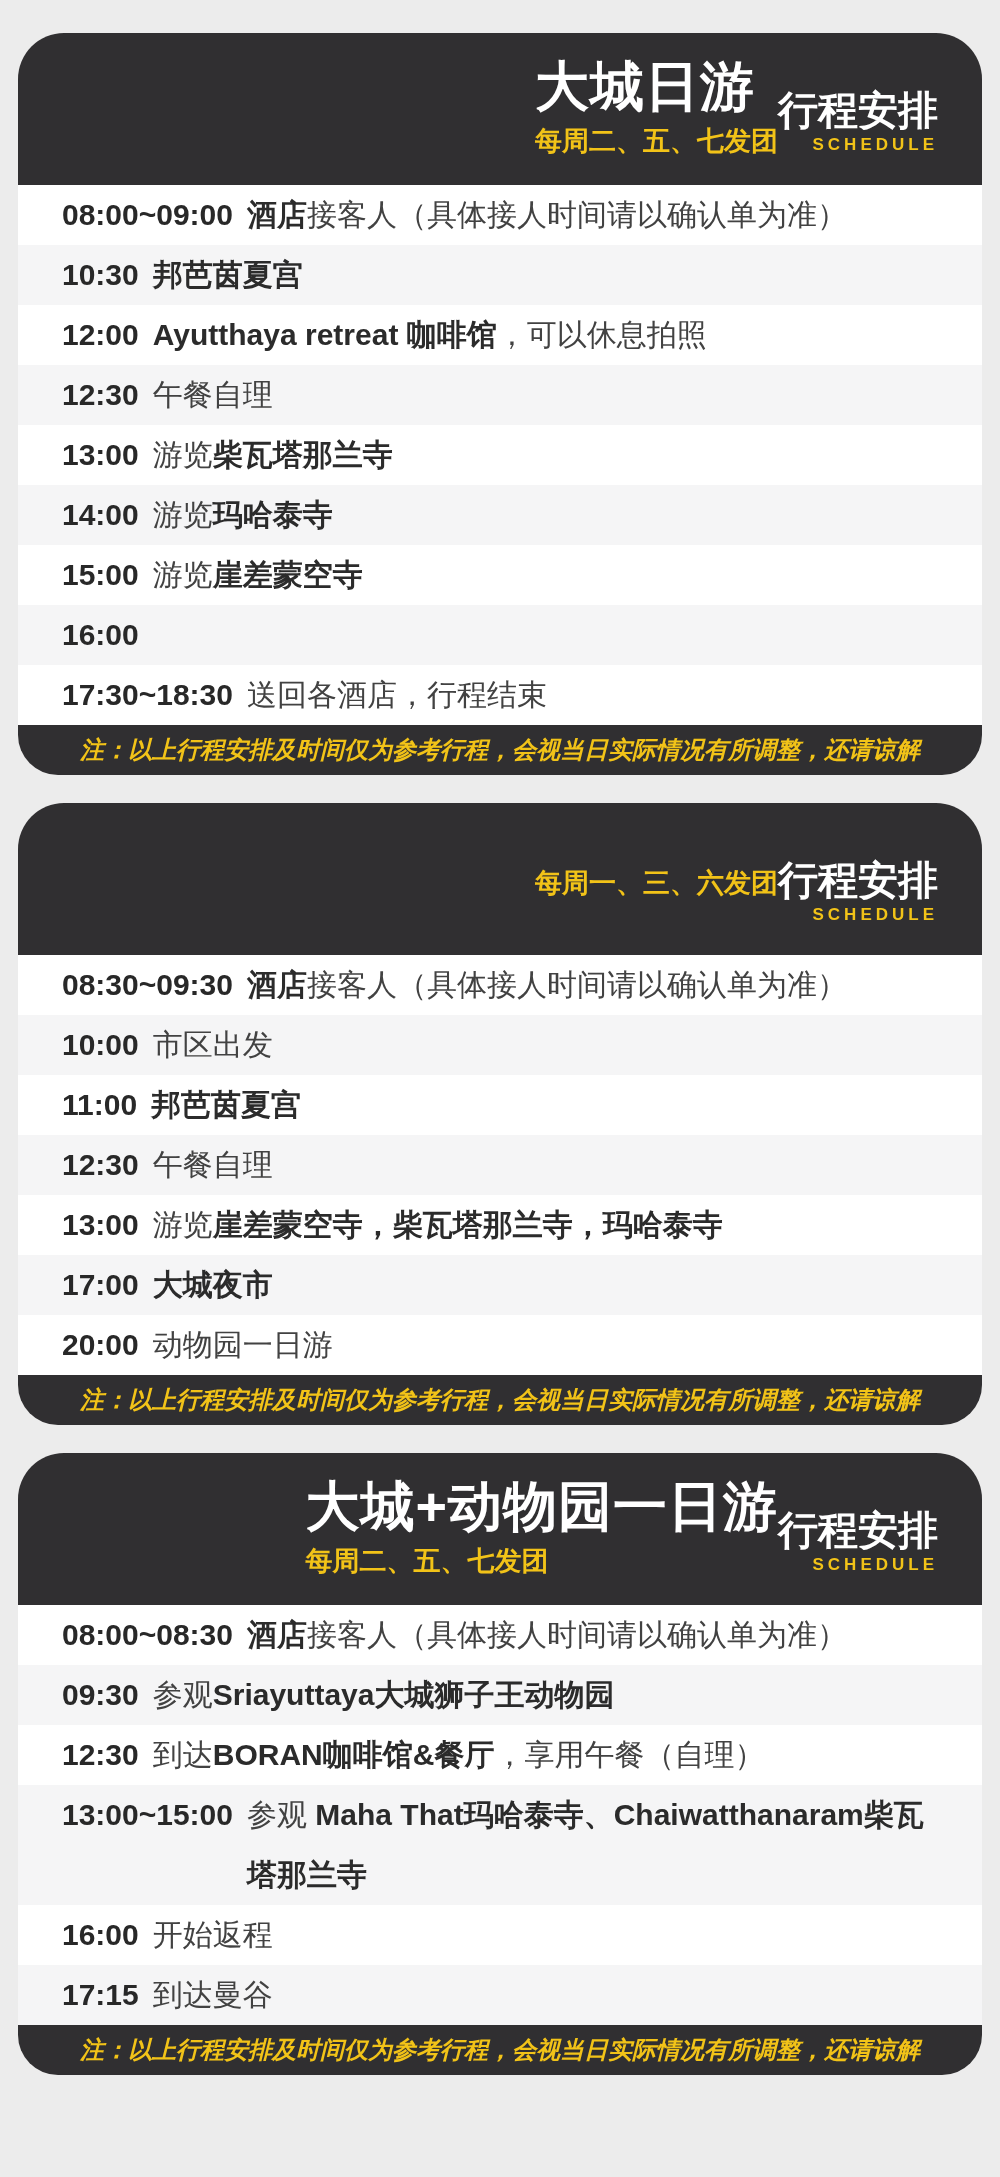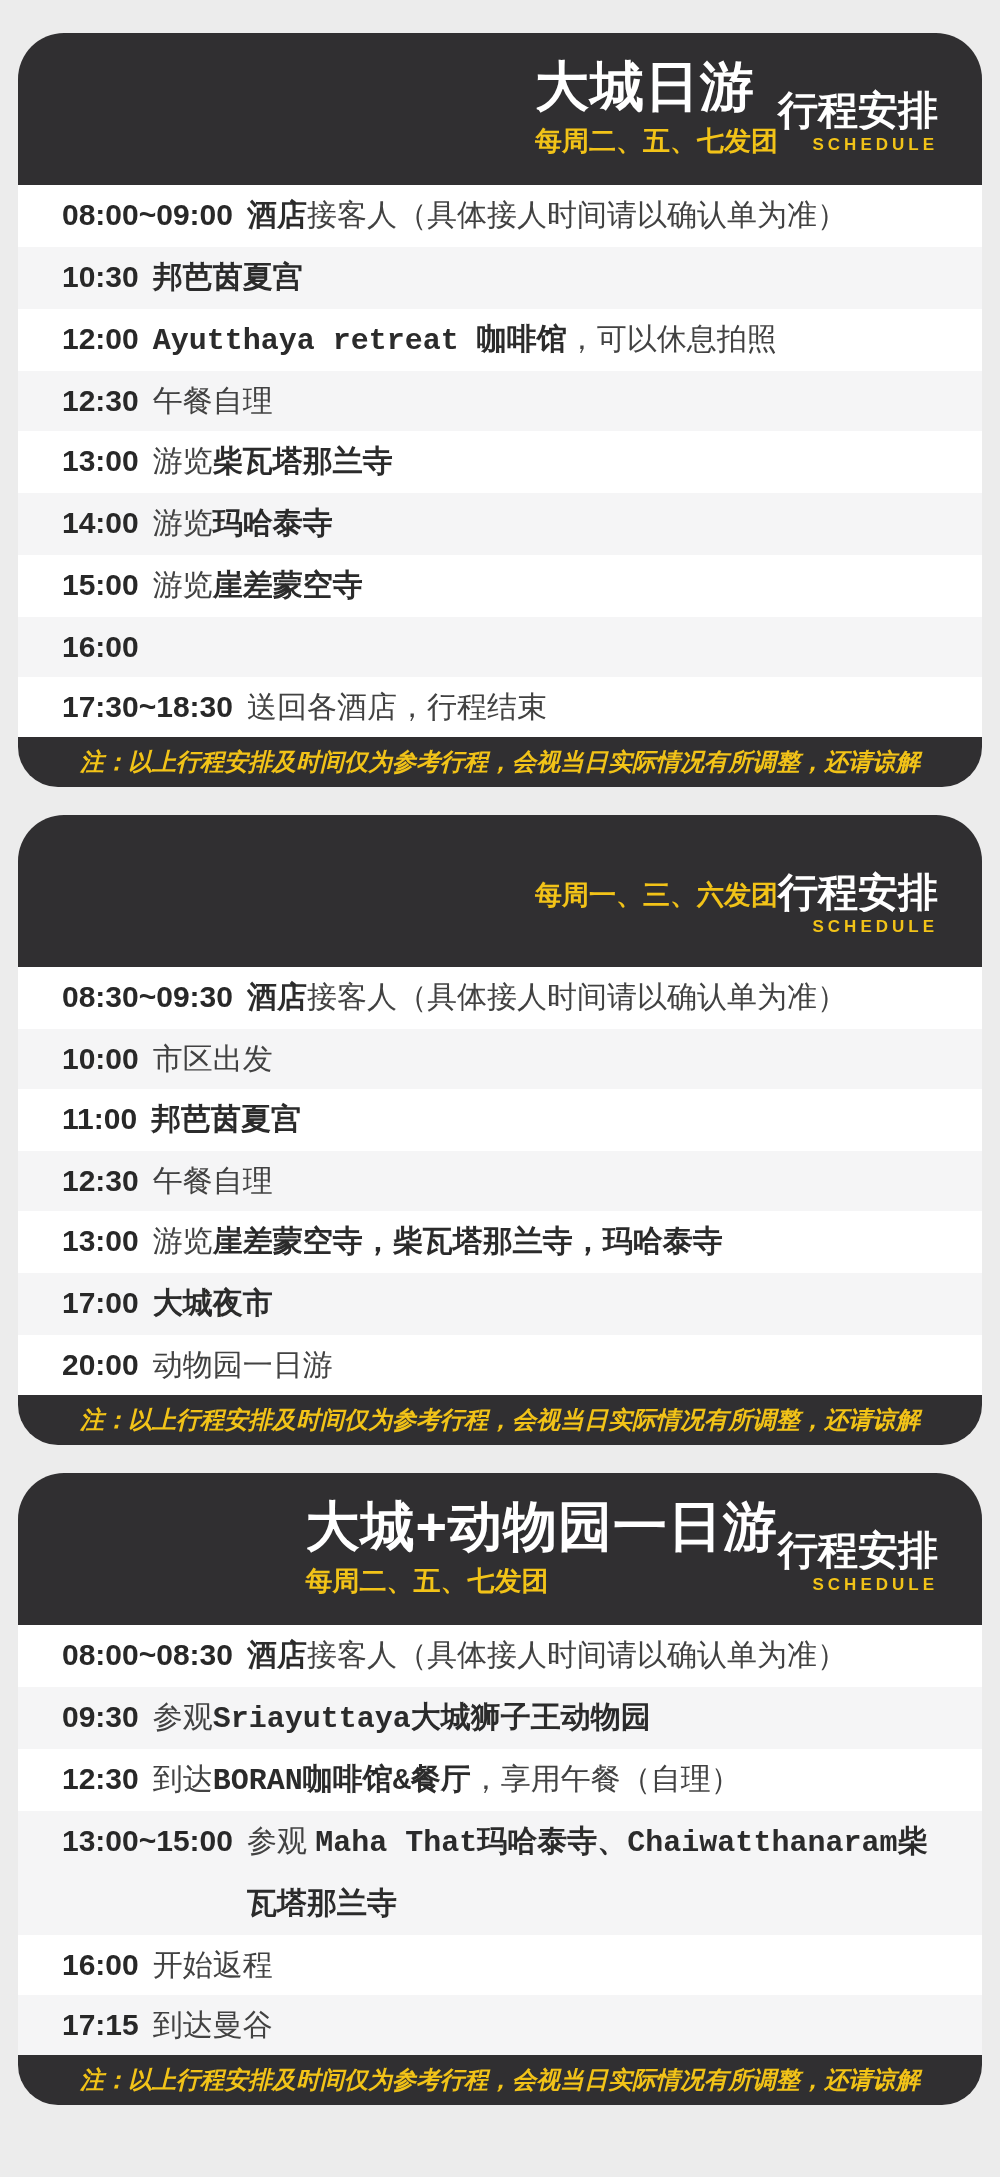--- a/index.html
+++ b/index.html
@@ -93,21 +93,20 @@
     font-weight:bold;
     color:var(--time-color);
     white-space:nowrap;
     margin-right:14px;
     flex-shrink:0;
   }
   .row-desc{min-width:0;}
   .row-desc b{
     font-weight:bold;
     color:var(--desc-bold);
-    font-family:Liberation Mono, monospace;
   }
   .note-bar{
     height:50px;
     background:var(--dark);
     border-radius:0 0 40px 40px;
     display:flex;
     align-items:center;
     justify-content:center;
     padding:0 30px;
   }

